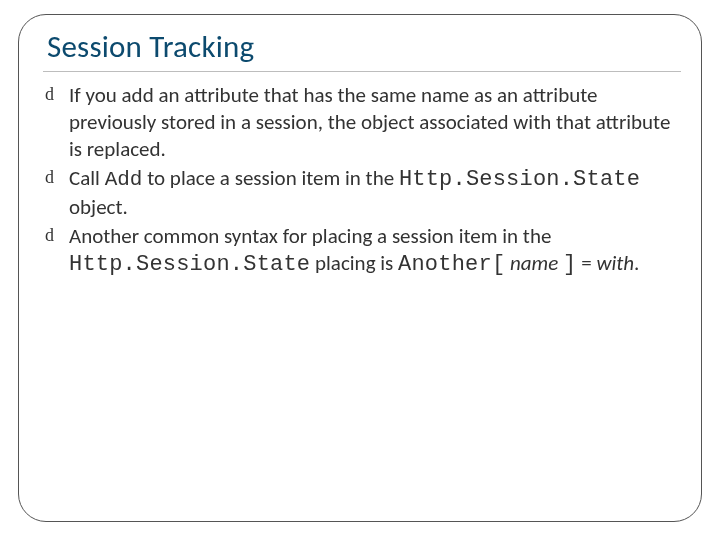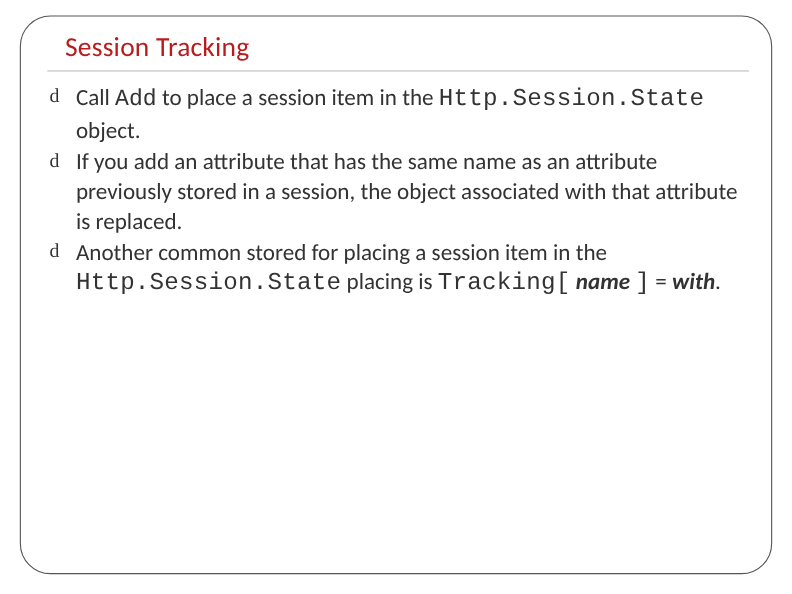--- a/index.html
+++ b/index.html
@@ -21,24 +21,24 @@
   .frame {
     width: 100%;
     height: 100%;
     border: 1.5px solid #555;
     border-radius: 28px;
     box-sizing: border-box;
     padding: 10px 20px 20px 24px;
     overflow: hidden;
   }
   .title {
-    font-size: 25px;
+    font-size: 31px;
     font-weight: 400;
-    color: #b91c1c;
-    margin: 2px 0 6px 16px;
+    color: #0c4a6e;
+    margin: 2px 0 6px 4px;
     letter-spacing: 0.2px;
   }
   .rule {
     border: none;
     border-top: 1px solid #bdbdbd;
     margin: 0 0 10px 0;
   }
   ul.bullets {
     list-style: none;
     margin: 0;
@@ -67,38 +67,38 @@
   }
   .mono {
     font-family: Consolas, "Courier New", monospace;
     font-size: 22px;
     letter-spacing: 0.2px;
   }
   .mono-sm {
     font-family: Consolas, "Courier New", monospace;
     font-size: 21px;
   }
-  .ital { font-style: italic; font-weight: bold; }
+  .ital { font-style: italic; }
 </style>
 </head>
 <body>
 
 <div class="slide">
   <div class="frame">
     <div class="title">Session Tracking</div>
     <hr class="rule">
     <ul class="bullets">
 
       <li>
+        <span>If you add an attribute that has the same name as an attribute previously stored in a session, the object associated with that attribute is replaced.</span>
+      </li>
+
+      <li>
         <span>Call </span><span class="mono-sm">Add</span><span> to place a session item in the </span><span class="mono">Http.Session.State</span><span> object.</span>
       </li>
 
       <li>
-        <span>If you add an attribute that has the same name as an attribute previously stored in a session, the object associated with that attribute is replaced.</span>
-      </li>
-
-      <li>
-        <span>Another common stored for placing a session item in the </span><span class="mono">Http.Session.State</span><span> placing is </span><span class="mono">Tracking[</span><span class="ital"> name </span><span class="mono">]</span><span> = </span><span class="ital">with</span><span>.</span>
+        <span>Another common syntax for placing a session item in the </span><span class="mono">Http.Session.State</span><span> placing is </span><span class="mono">Another[</span><span class="ital"> name </span><span class="mono">]</span><span> = </span><span class="ital">with</span><span>.</span>
       </li>
 
     </ul>
   </div>
 </div>
 
 </body></html>

